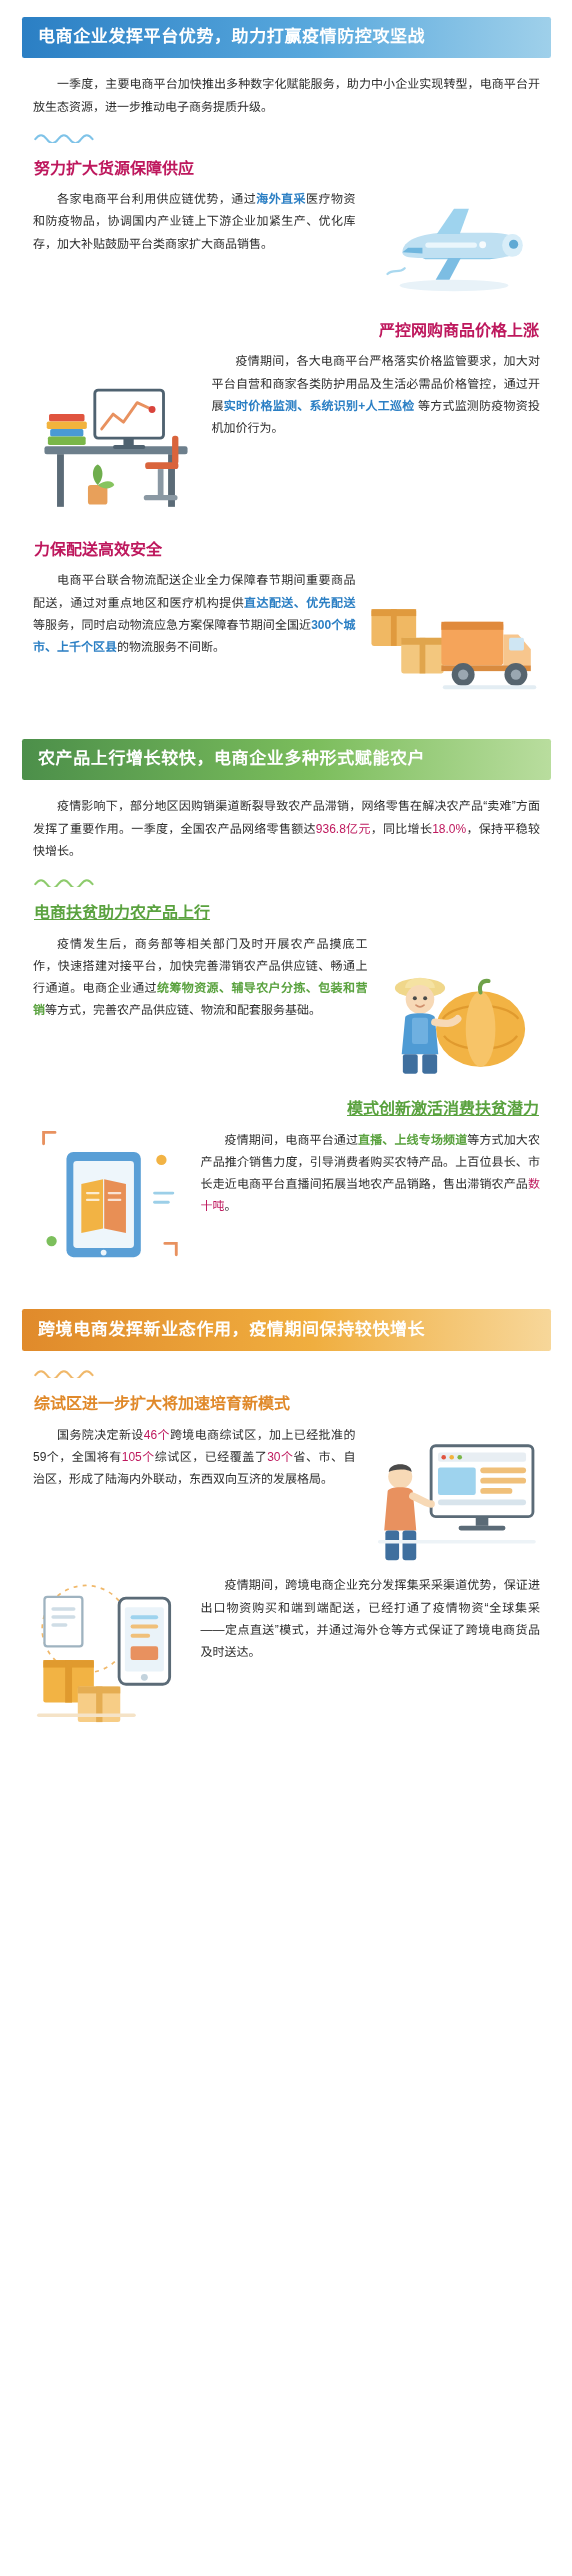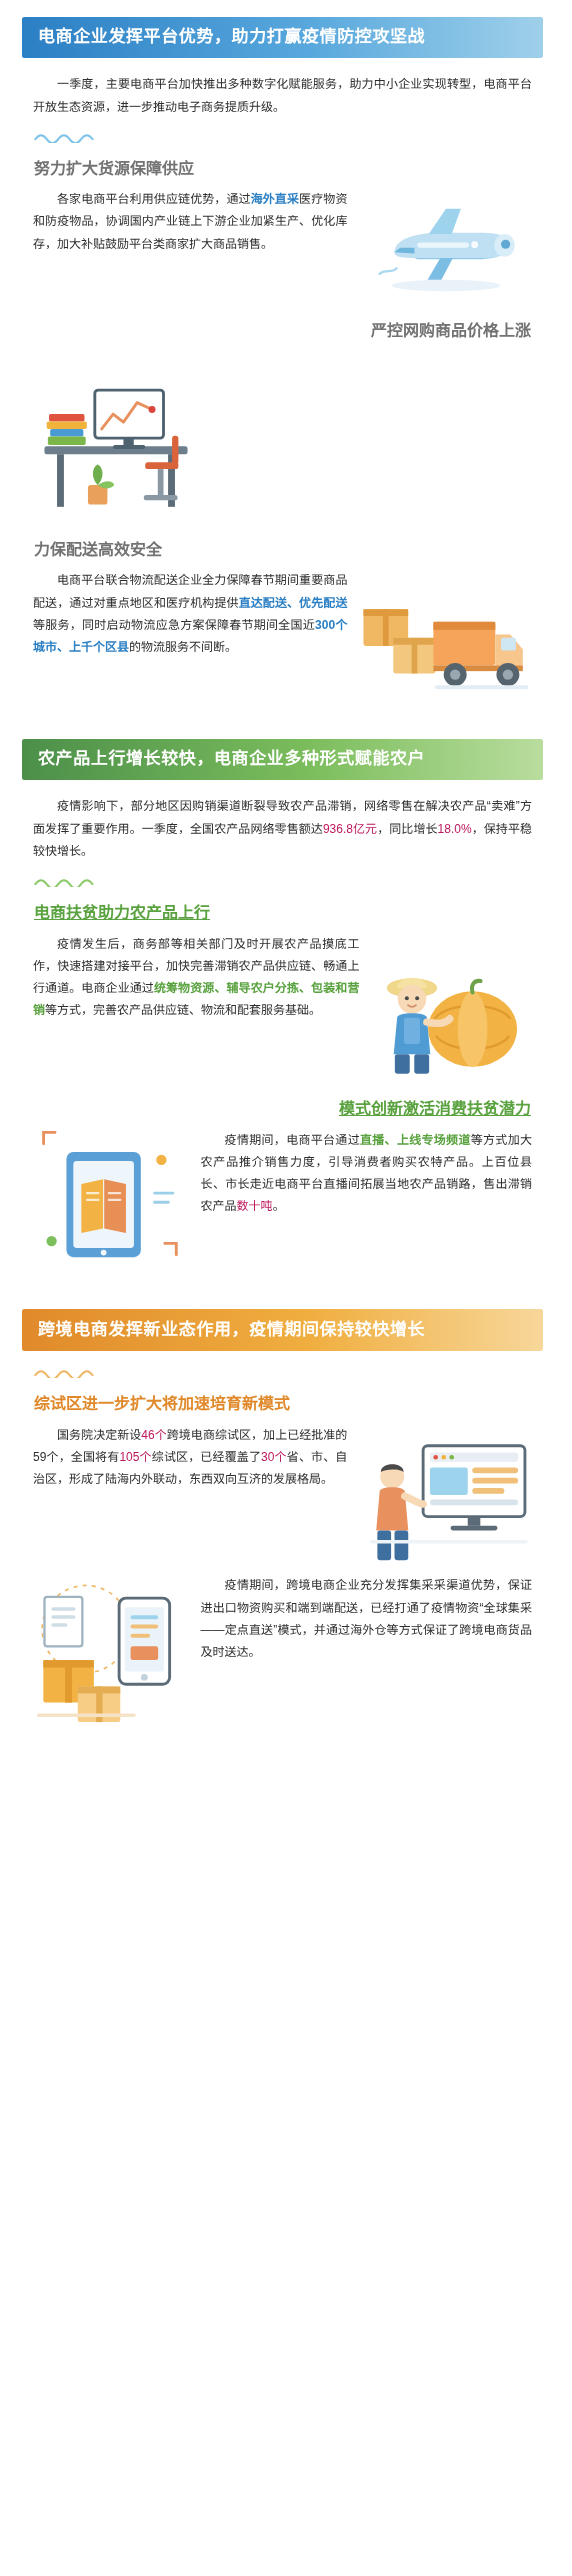--- a/index.html
+++ b/index.html
@@ -11,21 +11,21 @@
   body {
     width: 573px;
     min-height: 2576px;
     position: relative;
     overflow-x: hidden;
   }
   .page {
     width: 573px;
     min-height: 2576px;
     background: #ffffff;
-    padding: 17px 8px 23px 0;
+    padding: 17px 0 23px 0;
     position: relative;
   }
 
   
   .banner {
     margin: 0 22px 15px 22px;
     padding: 9.2px 16px 9.2px 16px;
     color: #ffffff;
     font-size: 17px;
     font-weight: bold;
@@ -38,21 +38,21 @@
   .banner.green  { background: linear-gradient(90deg,#4c8f4a 0%, #7bbd5c 55%, #b9dd9e 100%); }
   .banner.orange { background: linear-gradient(90deg,#e08a2b 0%, #f0ae3f 55%, #f7d79a 100%); }
 
   
   .subhead {
     font-size: 16px;
     font-weight: bold;
     line-height: 1.4;
     margin: 15px 34px 8px 34px;
   }
-  .subhead.blue   { color: #737373; }
+  .subhead.blue   { color: #be185d; }
   .subhead.green  { color: #5aa23f; text-decoration: underline; }
   .subhead.orange { color: #e0892a; }
   .subhead.right  { text-align: right; }
   .subhead.left   { text-align: left; }
 
   
   .para {
     font-size: 12px;
     line-height: 1.85;
     color: #2e2e2e;
@@ -140,20 +140,23 @@
         <rect x="196" y="196" width="58" height="12" rx="5" fill="#d9643c"></rect>
         <rect x="243" y="150" width="11" height="50" rx="5" fill="#d9643c"></rect>
         <rect x="218" y="208" width="10" height="46" fill="#8a98a3"></rect>
         <path d="M198,258 L248,258" stroke="#8a98a3" stroke-width="9" stroke-linecap="round"></path>
 
         <rect x="96" y="236" width="34" height="34" rx="5" fill="#e8a05a"></rect>
         <path d="M113,236 C100,222 104,204 113,200 C122,204 126,222 113,236 Z" fill="#6fae4d"></path>
         <path d="M113,236 C126,226 140,228 142,236 C136,244 122,244 113,236 Z" fill="#86c45f"></path>
       </svg>
     </div>
+    <p class="para">
+      <span>疫情期间，各大电商平台严格落实价格监管要求，加大对平台自营和商家各类防护用品及生活必需品价格管控，通过开展</span><span class="hl-blue">实时价格监测、系统识别+人工巡检</span><span> 等方式监测防疫物资投机加价行为。</span>
+    </p>
     <div class="clear"></div>
   </div>
 
   <div class="subhead blue left">力保配送高效安全</div>
 
   <div class="wrap-block">
     <div class="float-right">
       <svg width="172" height="132" viewBox="0 0 300 230">
 
         <rect x="6" y="70" width="78" height="64" rx="4" fill="#f0b863"></rect>

